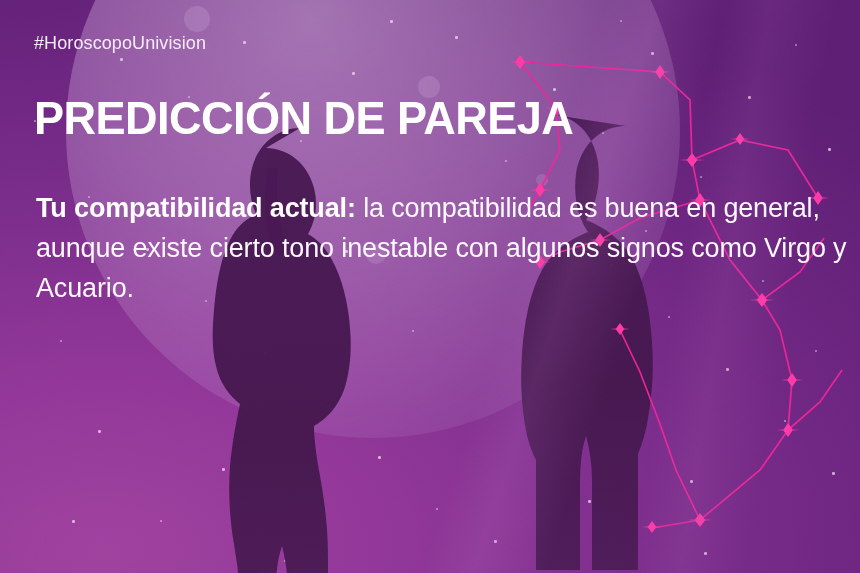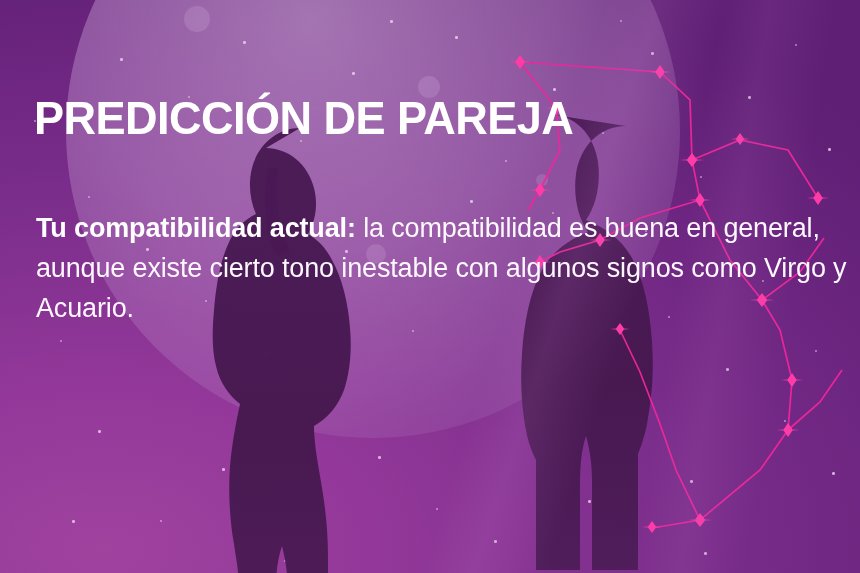--- a/index.html
+++ b/index.html
@@ -77,21 +77,21 @@
     line-height:52px;
     font-weight:bold;
     color:#ffffff;
     letter-spacing:-0.6px;
     transform:scaleX(0.96);
     transform-origin:left center;
     white-space:nowrap;
   }
   .body {
     position:absolute;
-    left:36px; top:208px;
+    left:36px; top:188px;
     width:812px;
     color:#fdf8fe;
     font-size:27px;
     line-height:40px;
     font-weight:400;
     letter-spacing:-0.15px;
   }
   .body p { margin:0; }
   .body .gap { height:38px; }
   .body b { font-weight:bold; color:#ffffff; }
@@ -252,20 +252,21 @@
       <path d="M540,255 l4.5,6.5 7,0.5 -7,0.5 -4.5,6.5 -4.5,-6.5 -7,-0.5 7,-0.5 Z"></path>
       <path d="M818,191 l4.5,6.5 7,0.5 -7,0.5 -4.5,6.5 -4.5,-6.5 -7,-0.5 7,-0.5 Z"></path>
       <path d="M740,133 l4,5.5 6,0.5 -6,0.5 -4,5.5 -4,-5.5 -6,-0.5 6,-0.5 Z"></path>
       <path d="M652,521 l4,5.5 6,0.5 -6,0.5 -4,5.5 -4,-5.5 -6,-0.5 6,-0.5 Z"></path>
       <path d="M620,323 l4,5.5 6,0.5 -6,0.5 -4,5.5 -4,-5.5 -6,-0.5 6,-0.5 Z"></path>
     </g>
   </svg>
 
   <div class="bg-sheen"></div>
 
+  <div class="hashtag">#HoroscopoUnivision</div>
 
   <h1 class="title">PREDICCIÓN DE PAREJA</h1>
 
   <div class="body">
     <p>
       <b>Tu compatibilidad actual:</b><span> la compatibilidad es buena en general, aunque existe cierto tono inestable con algunos signos como Virgo y Acuario.</span>
     </p>
     <div class="gap"></div>
   </div>
 

